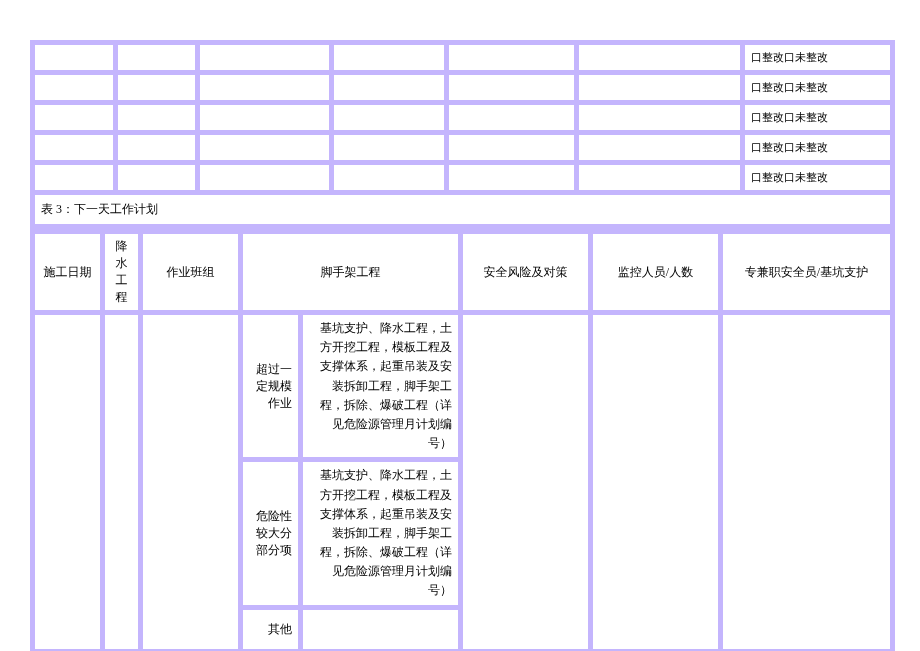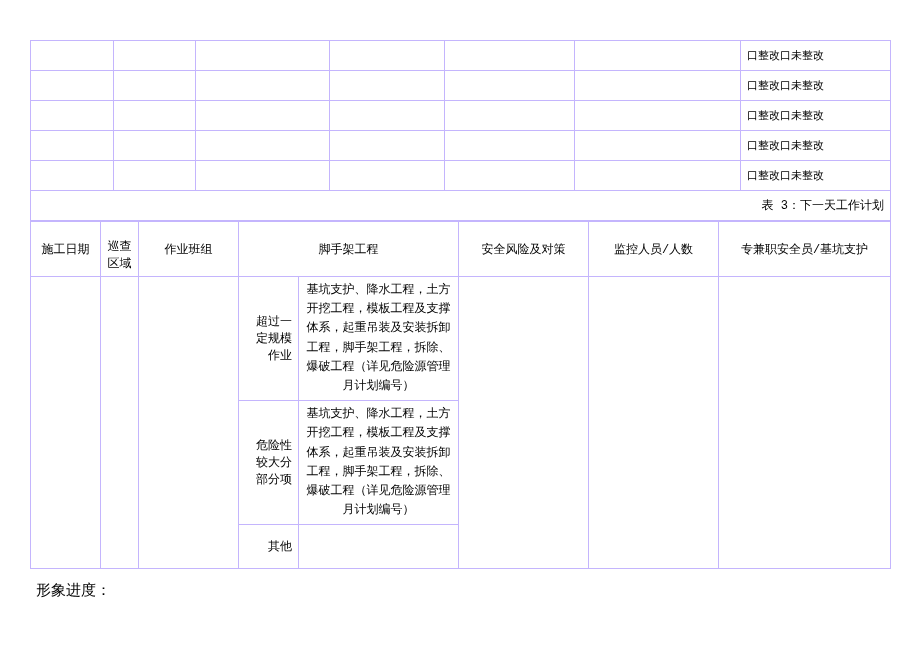--- a/index.html
+++ b/index.html
@@ -10,43 +10,42 @@
       background: #fff;
       color: #000;
       width: 920px;
     }
     table {
       border-collapse: collapse;
       width: 100%;
       table-layout: fixed;
     }
     td, th {
-      border: 1px solid #c4b5fd;
+      border: 5px solid #c4b5fd;
       padding: 4px 6px;
       font-size: 12px;
       vertical-align: middle;
       word-wrap: break-word;
       word-break: break-all;
-      font-family: Liberation Mono, monospace;
     }
     .checkbox-cell {
       font-size: 11px;
       text-align: left;
     }
     .section-header {
-      text-align: right;
+      text-align: left;
       font-size: 12px;
       padding: 6px;
     }
     .header-cell {
       text-align: center;
       height: 55px;
     }
     .content-cell {
-      text-align: center;
+      text-align: right;
       line-height: 1.6;
     }
     .sub-label {
       text-align: right;
     }
     .blank-row td {
       height: 30px;
     }
     .tall-blank {
       height: 44px;
@@ -134,21 +133,21 @@
     <col style="width:100px">
     <col style="width:60px">
     <col style="width:160px">
     <col style="width:130px">
     <col style="width:130px">
     <col style="width:172px">
   </colgroup>
   <tbody>
       <tr>
     <td class="header-cell">施工日期</td>
-    <td class="header-cell" style="vertical-align:bottom;">巡查区域</td>
+    <td class="header-cell" style="vertical-align:bottom;">降水工程</td>
     <td class="header-cell">作业班组</td>
     <td class="header-cell" colspan="2">脚手架工程</td>
     <td class="header-cell">安全风险及对策</td>
     <td class="header-cell">监控人员/人数</td>
     <td class="header-cell">专兼职安全员/基坑支护</td>
   </tr>
   <tr>
     <td rowspan="3"></td>
     <td rowspan="3"></td>
     <td rowspan="3"></td>

